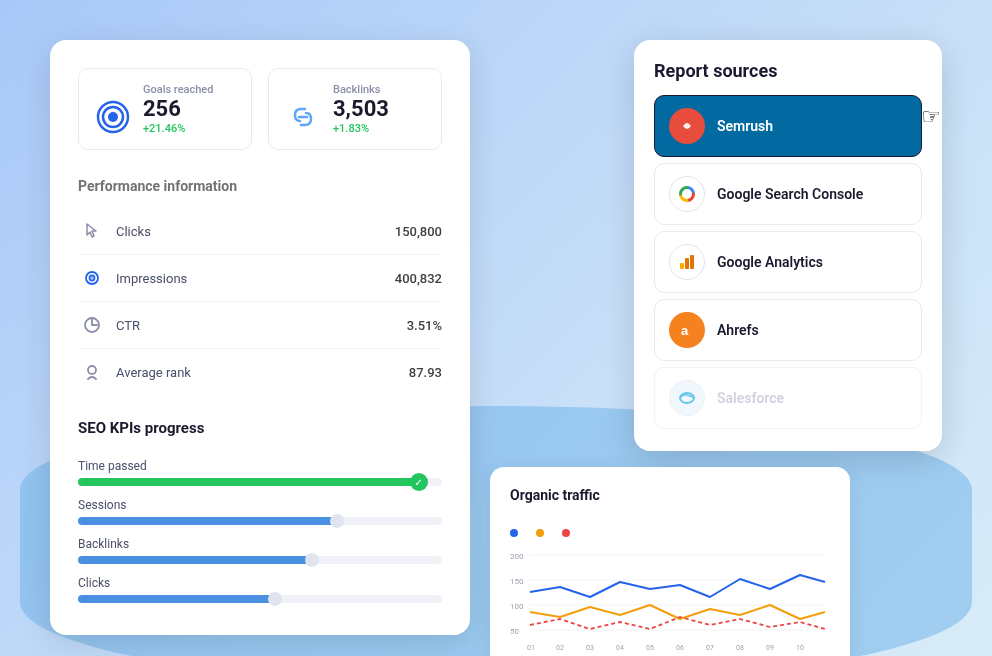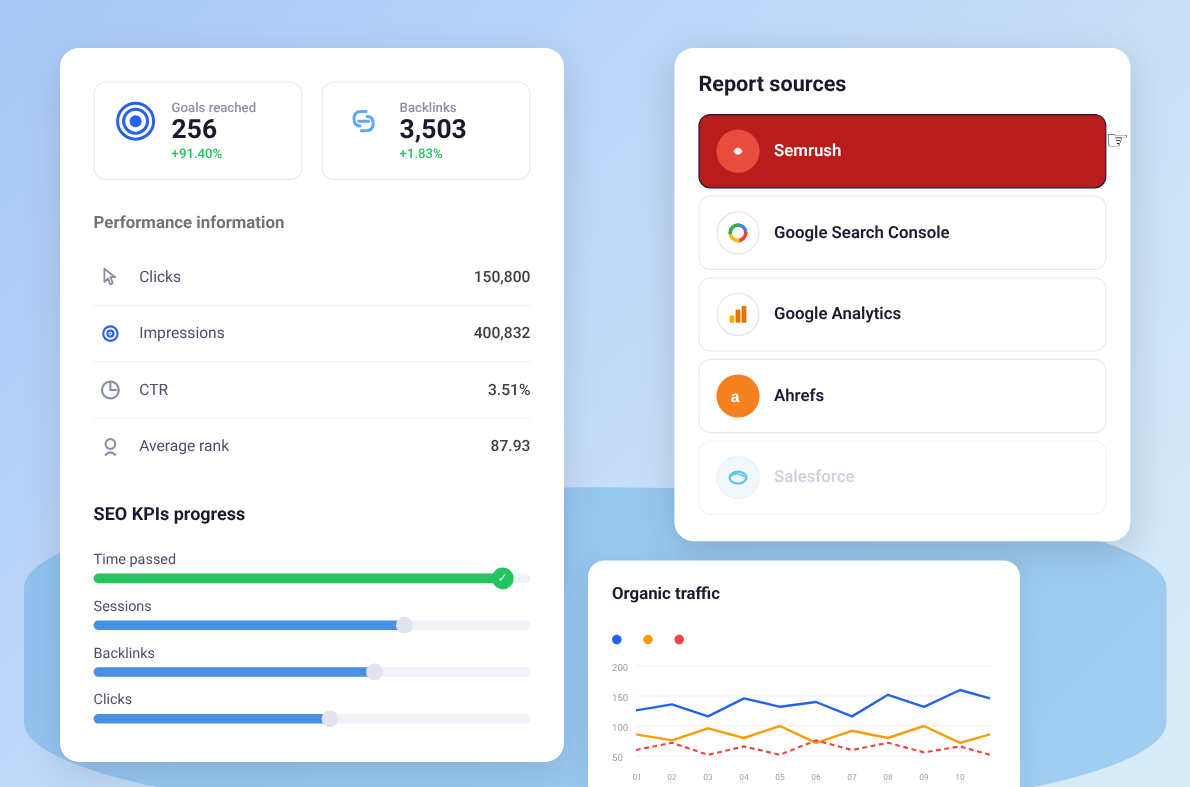--- a/index.html
+++ b/index.html
@@ -58,21 +58,21 @@
       gap: 16px;
       margin-bottom: 28px;
     }
 
     .metric-box {
       flex: 1;
       border: 1px solid #e8eaf0;
       border-radius: 10px;
       padding: 14px 16px;
       display: flex;
-      align-items: flex-start;
+      align-items: flex-end;
       gap: 12px;
     }
 
     .metric-icon {
       width: 36px;
       height: 36px;
       flex-shrink: 0;
       display: flex;
       align-items: center;
       justify-content: center;
@@ -209,21 +209,21 @@
       gap: 0;
       padding-top: 0;
     }
 
     
     .report-sources-panel {
       background: white;
       border-radius: 16px;
       padding: 20px 20px 16px;
       box-shadow: 0 8px 32px rgba(0,0,0,0.15);
-      width: 380px;
+      width: 308px;
       margin-left: auto;
       margin-top: 0;
     }
 
     .panel-title {
       font-size: 18px;
       font-weight: 700;
       color: #1a1a2e;
       margin-bottom: 14px;
     }
@@ -234,21 +234,21 @@
       padding: 12px 14px;
       border-radius: 10px;
       margin-bottom: 6px;
       cursor: pointer;
       border: 1.5px solid #e8eaf0;
       gap: 12px;
       transition: background 0.15s;
     }
 
     .source-item.active {
-      background: #b91c1c;
+      background: #0369a1;
       border-color: #1a1a2e;
     }
 
     .source-item.active .source-name {
       color: white;
     }
 
     .source-icon-wrap {
       width: 36px;
       height: 36px;
@@ -326,21 +326,21 @@
         <div class="metric-icon">
           <svg width="36" height="36" viewBox="0 0 36 36">
             <circle cx="18" cy="18" r="15" fill="none" stroke="#2563eb" stroke-width="2.5"></circle>
             <circle cx="18" cy="18" r="10" fill="none" stroke="#2563eb" stroke-width="2.5"></circle>
             <circle cx="18" cy="18" r="5" fill="#2563eb"></circle>
           </svg>
         </div>
         <div class="metric-info">
           <div class="metric-label">Goals reached</div>
           <div class="metric-value">256</div>
-          <div class="metric-change">+91.40%</div>
+          <div class="metric-change">+21.46%</div>
         </div>
       </div>
 
       <div class="metric-box">
         <div class="metric-icon">
           <svg width="32" height="32" viewBox="0 0 32 32">
             <path d="M13 20 Q8 20 8 14 Q8 8 14 8 L18 8" fill="none" stroke="#60a5fa" stroke-width="2.5" stroke-linecap="round"></path>
             <path d="M19 12 Q24 12 24 18 Q24 24 18 24 L14 24" fill="none" stroke="#60a5fa" stroke-width="2.5" stroke-linecap="round"></path>
             <line x1="12" y1="16" x2="20" y2="16" stroke="#60a5fa" stroke-width="2.5" stroke-linecap="round"></line>
           </svg>

